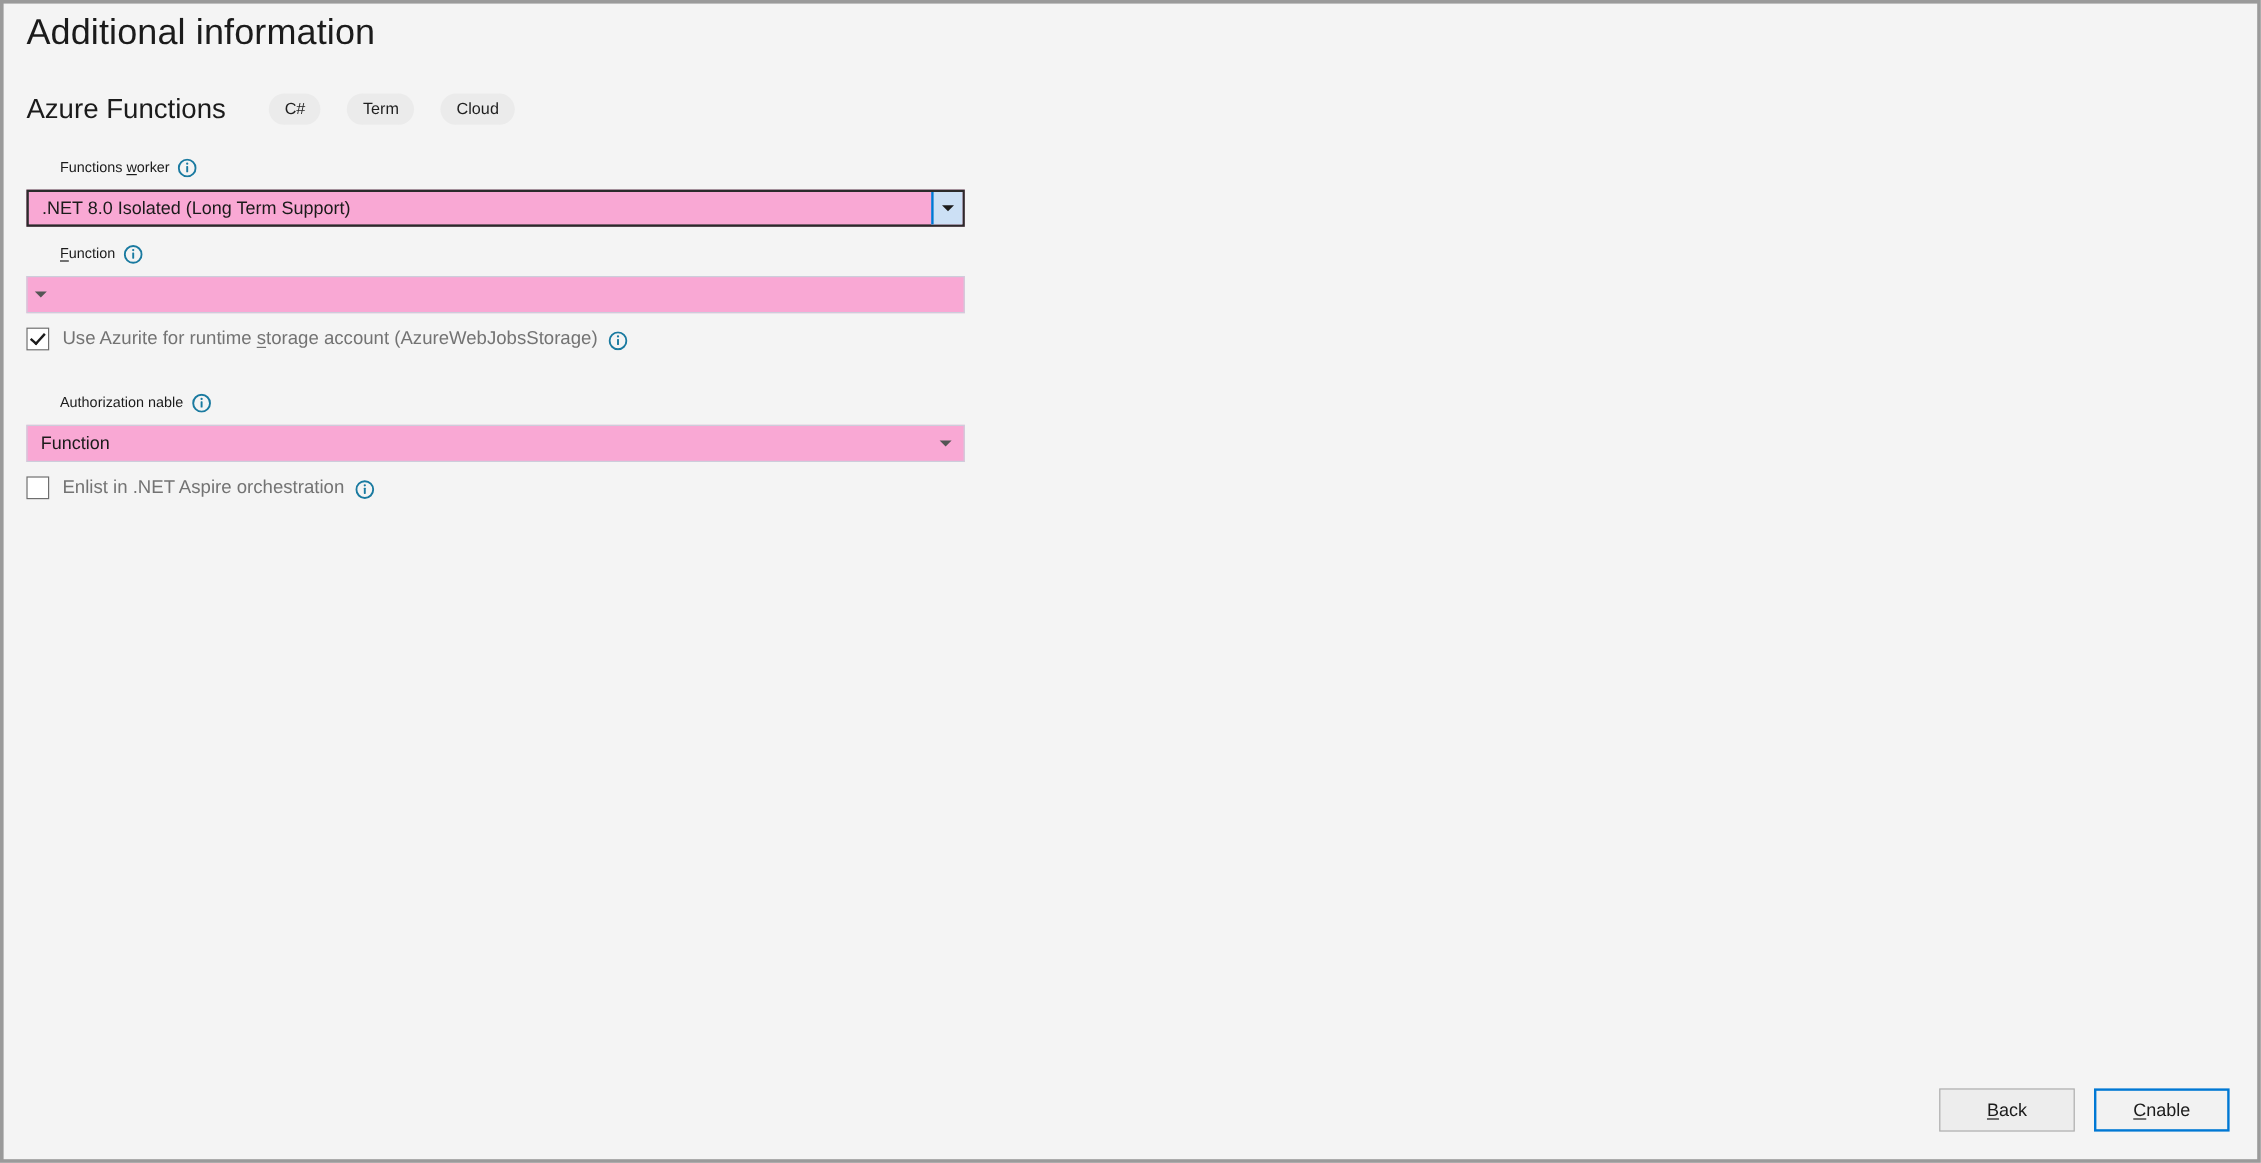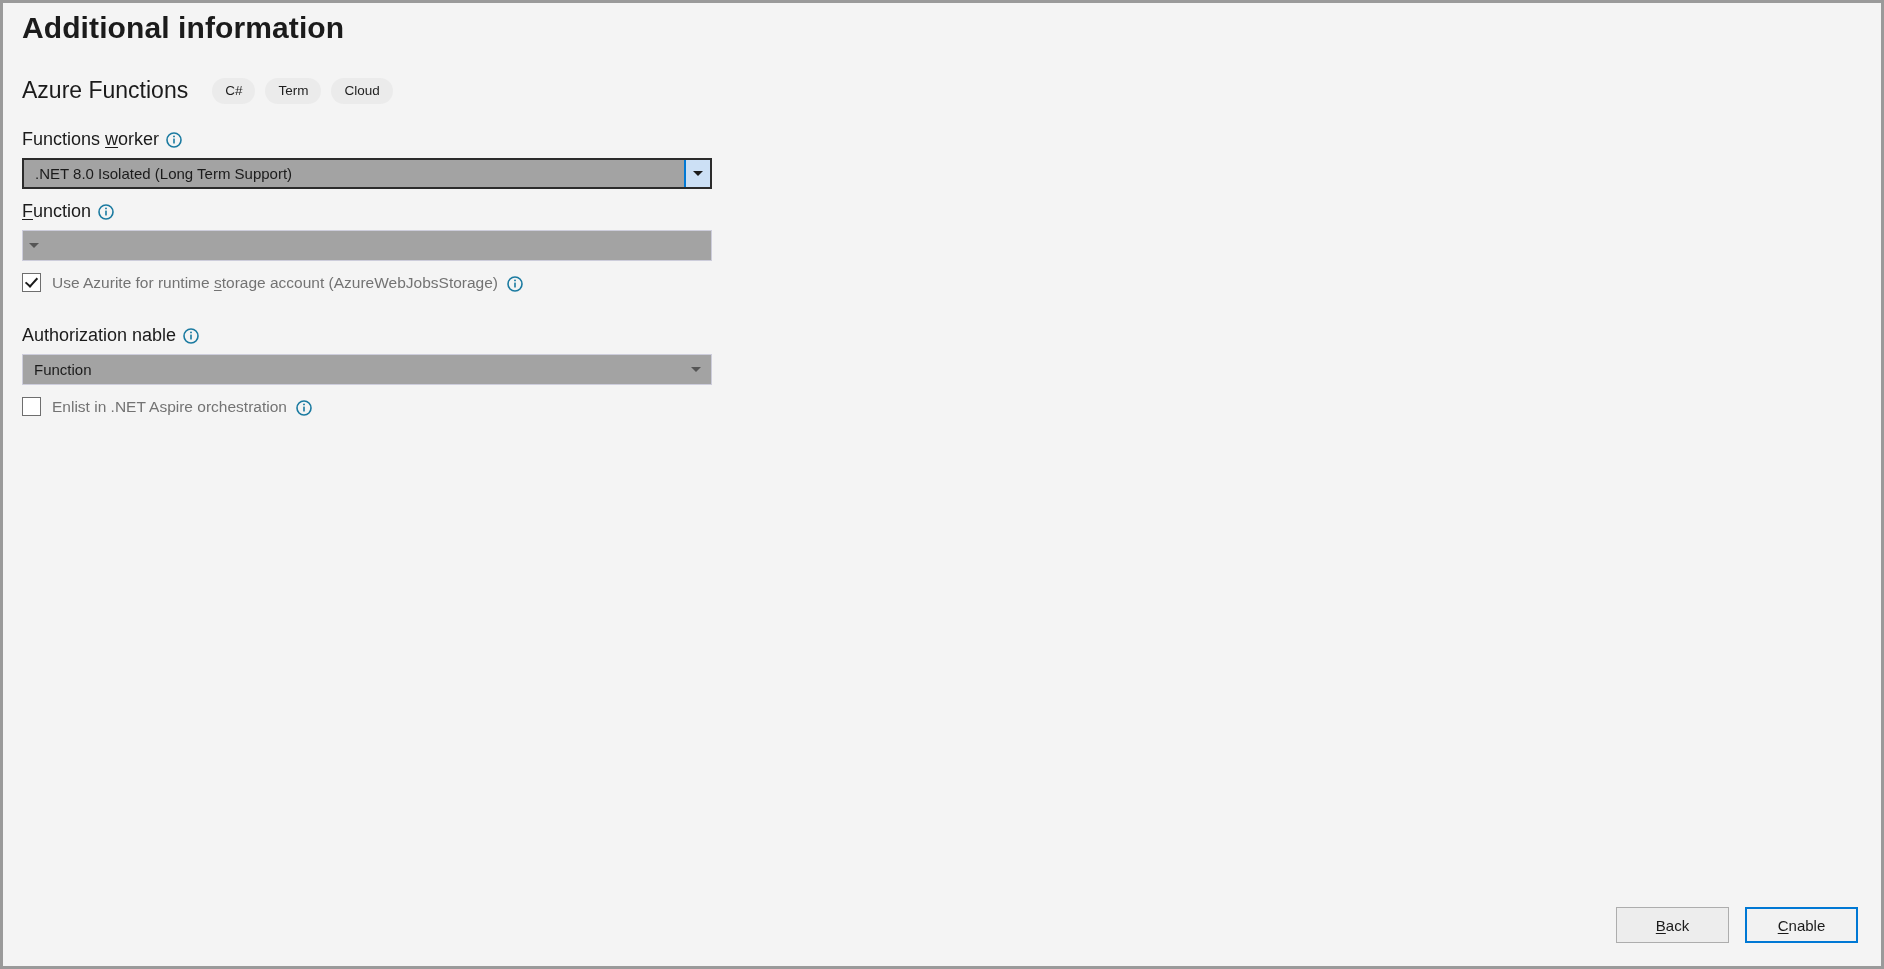--- a/index.html
+++ b/index.html
@@ -29,32 +29,32 @@
     right: 0; bottom: 0;
     padding: 0;
   }
 
   
   .page-title {
     position: absolute;
     left: 19px;
     top: 8px;
     font-size: 30px;
-    font-weight: 700;
+    font-weight: 400;
     color: #1b1b1b;
     letter-spacing: 0.1px;
     white-space: nowrap;
   }
   .subtitle-row {
     position: absolute;
     left: 19px;
     top: 74px;
     display: flex;
     align-items: center;
-    gap: 0;
+    gap: 12px;
   }
   .project-name {
     font-size: 23px;
     font-weight: 400;
     color: #1b1b1b;
     white-space: nowrap;
     margin-right: 24px;
   }
   .tag {
     display: inline-flex;
@@ -73,24 +73,25 @@
   
   .form {
     position: absolute;
     left: 19px;
     top: 126px;
     width: 840px;
   }
   .field-label {
     display: flex;
     align-items: center;
-    font-size: 18px;
+    font-size: 12px;
     color: #1b1b1b;
     line-height: 20px;
     white-space: nowrap;
+    margin-left: 28px;
   }
   .label-text { margin-right: 7px; }
   .acc { text-decoration: underline; text-underline-offset: 2px; }
 
   
   .info-icon {
     display: inline-flex;
     align-items: center;
     justify-content: center;
     width: 16px;
@@ -98,23 +99,23 @@
     flex: 0 0 16px;
     position: relative;
     top: 1px;
   }
   .info-icon svg { display: block; }
 
   
   .combo {
     position: relative;
     box-sizing: border-box;
-    width: 690px;
+    width: 782px;
     height: 31px;
-    background: #a3a3a3;
+    background: #f9a8d4;
     border: 1px solid #cdcddb;
     display: flex;
     align-items: center;
     cursor: default;
   }
   .combo.focused {
     border: 2px solid #2b2b2b;
   }
   .combo-text {
     padding-left: 11px;

